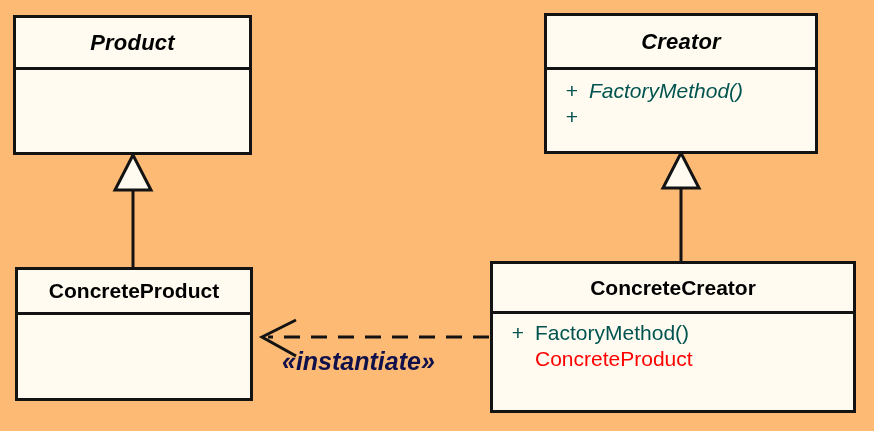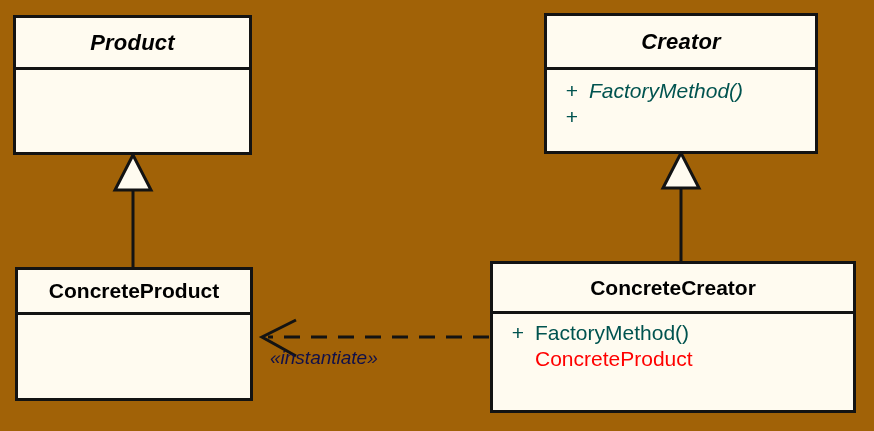--- a/index.html
+++ b/index.html
@@ -10,21 +10,21 @@
   body {
     width: 874px;
     height: 431px;
     font-family: "Liberation Sans", sans-serif;
     overflow: hidden;
   }
   #diagram {
     position: relative;
     width: 874px;
     height: 431px;
-    background: #a16207;
+    background: #fdba74;
   }
   .uml-class {
     position: absolute;
     box-sizing: border-box;
     background: #fffbf0;
     border: 3px solid #131313;
     display: flex;
     flex-direction: column;
     z-index: 3;
   }
@@ -135,23 +135,24 @@
     pointer-events: none;
   }
   .edge-label {
     position: absolute;
     font-style: italic;
     color: #10104a;
     white-space: nowrap;
     z-index: 4;
   }
   #label-instantiate {
-    left: 270px;
+    left: 282px;
     top: 347px;
-    font-size: 19px;
+    font-size: 25px;
+    font-weight: bold;
   }
 </style>
 </head>
 <body>
 
 <div id="diagram">
 
   <svg id="connectors" viewBox="0 0 874 431" width="874" height="431">
 
     <g>

